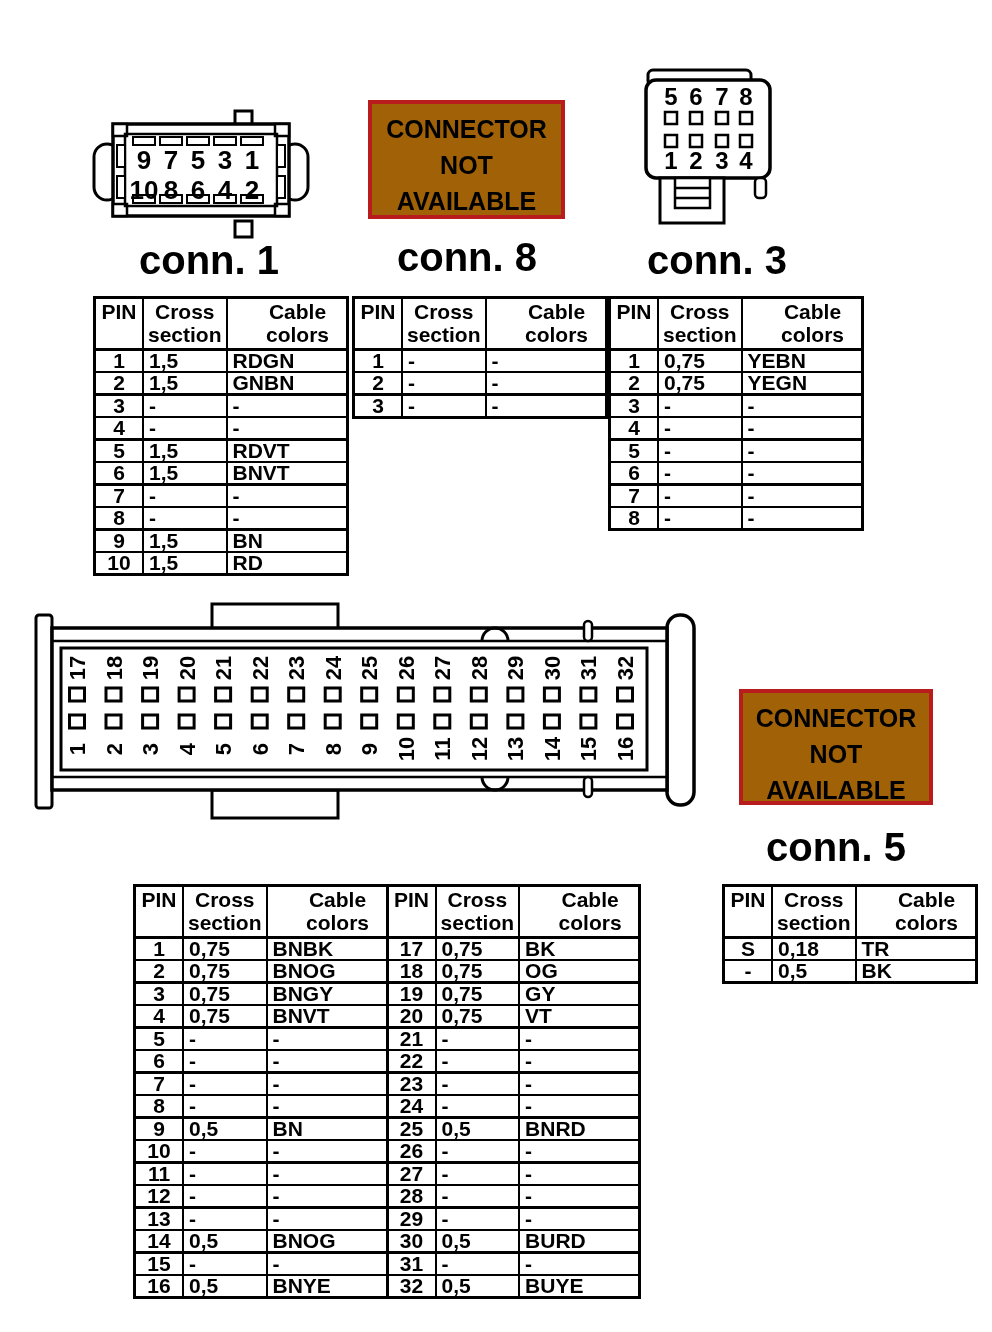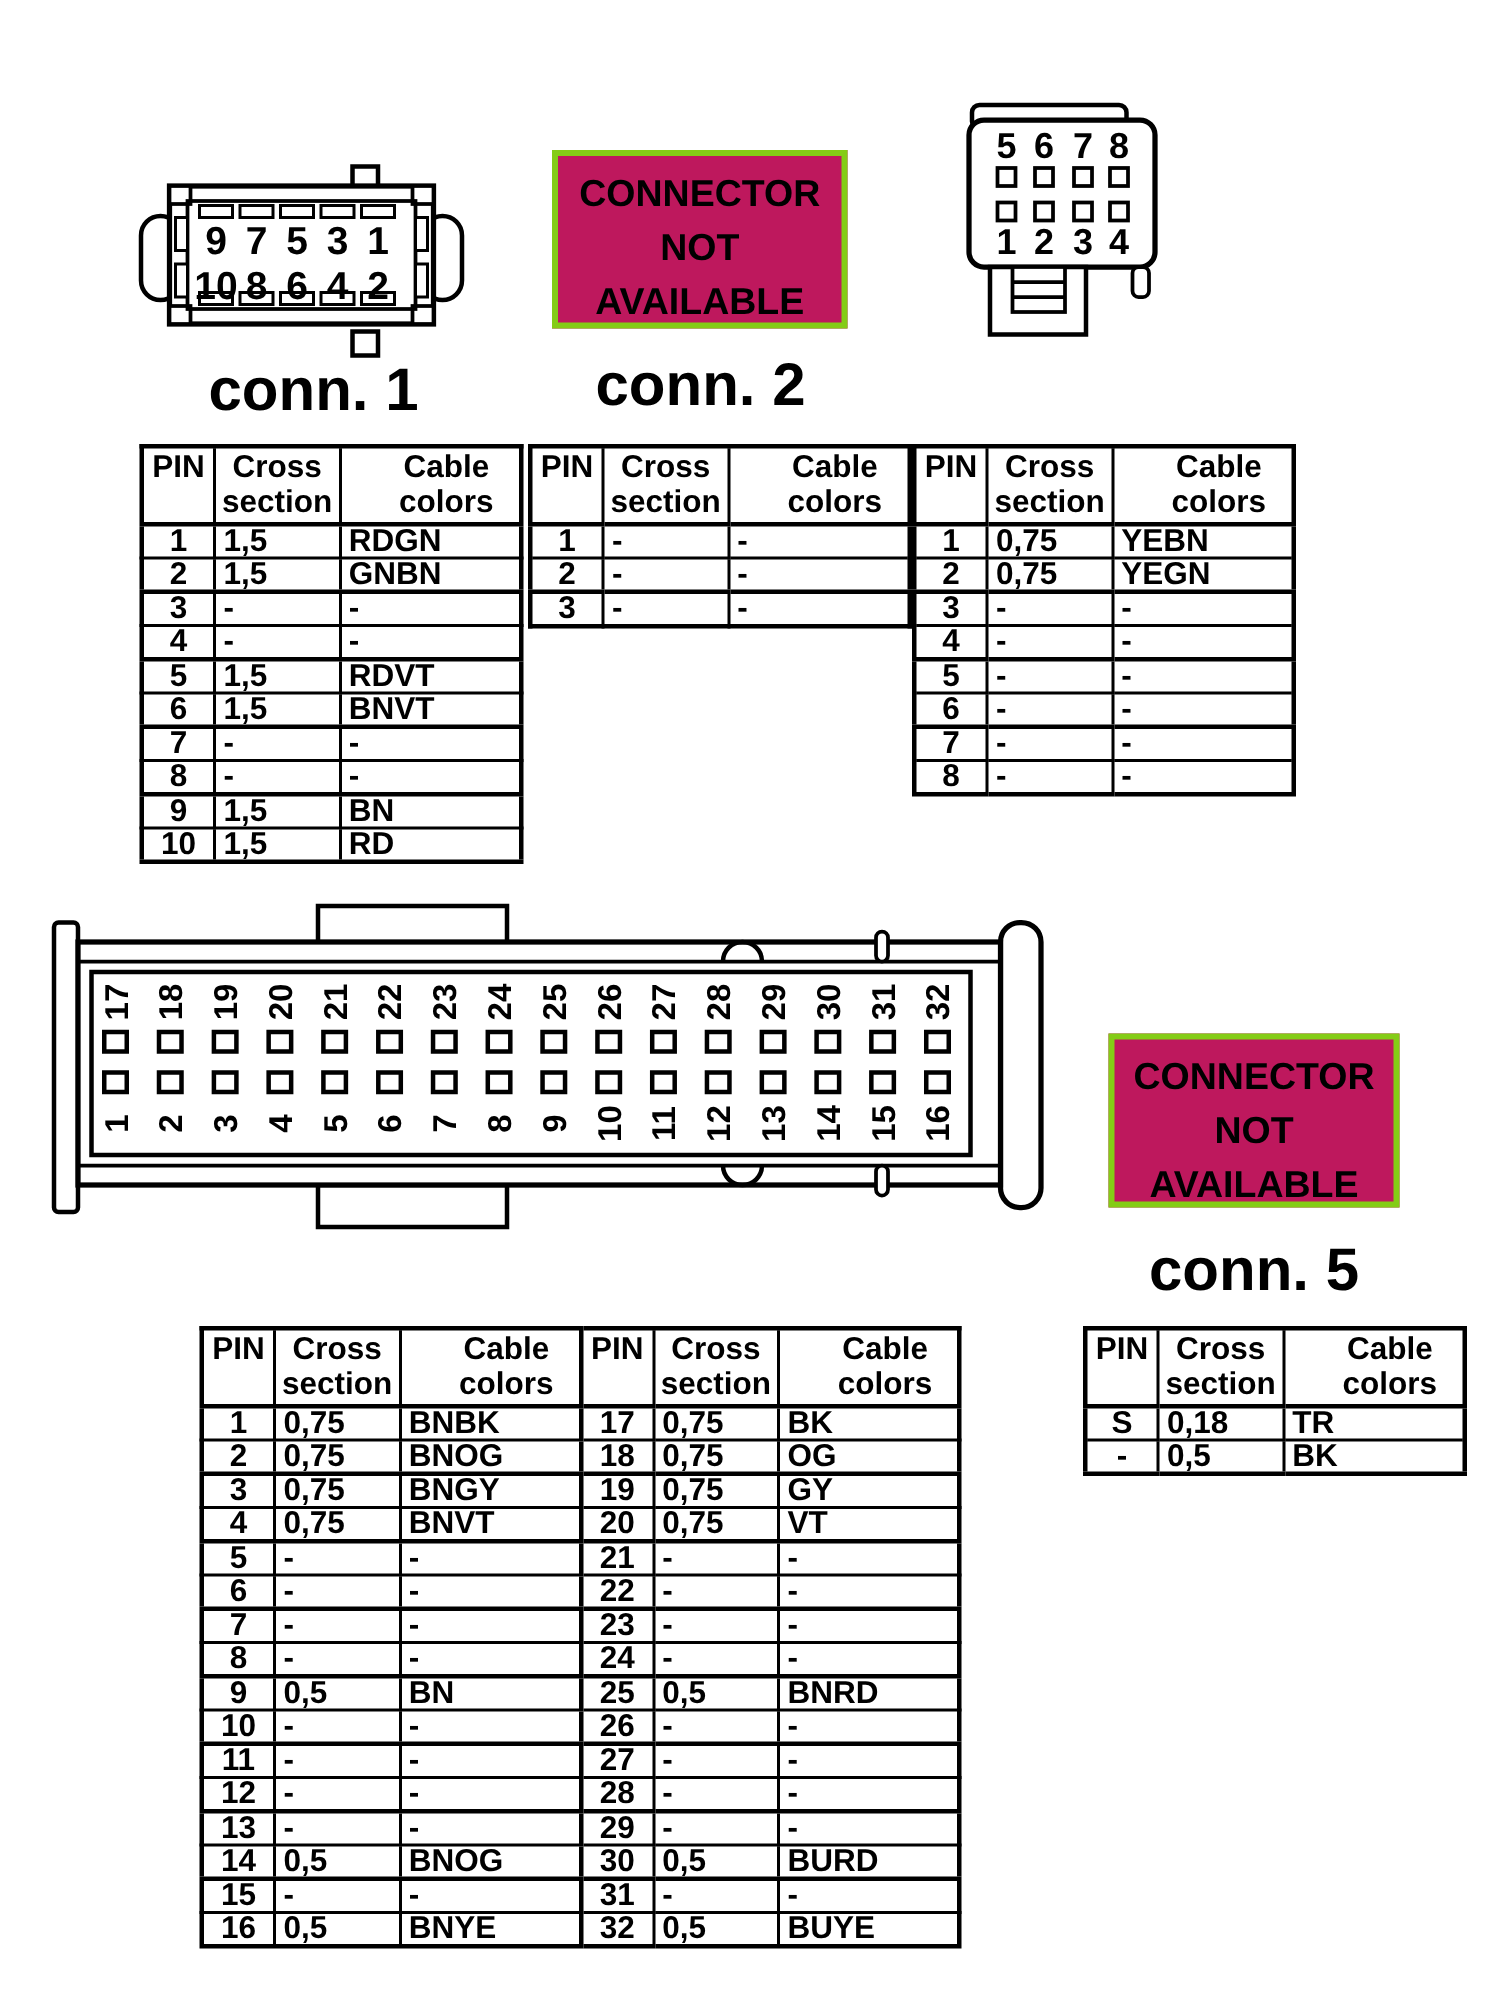--- a/index.html
+++ b/index.html
@@ -6,22 +6,22 @@
   body{width:992px;height:1332px;position:relative;font-family:"Liberation Sans",sans-serif;color:#000;}
   .page{position:absolute;left:0;top:0;width:992px;height:1332px;background:#fff;overflow:hidden;}
   .page-title{position:absolute;left:354px;top:14px;width:220px;text-align:center;
     font-size:42px;font-weight:bold;letter-spacing:1px;}
   .conn-label{position:absolute;width:220px;text-align:center;font-size:40px;font-weight:bold;}
   #lbl-conn1{left:99px;top:238px;}
   #lbl-conn2{left:357px;top:235px;}
   #lbl-conn3{left:607px;top:238px;}
   #lbl-conn4{left:252px;top:825px;}
   #lbl-conn5{left:726px;top:825px;}
-  .not-avail-box{position:absolute;border:4px solid #84cc16;box-sizing:border-box;text-align:center;
-    font-weight:bold;font-size:25px;line-height:36px;padding-top:7px;background:#be185d;}
+  .not-avail-box{position:absolute;border:4px solid #b91c1c;box-sizing:border-box;text-align:center;
+    font-weight:bold;font-size:25px;line-height:36px;padding-top:7px;background:#a16207;}
   #box-conn2{left:368px;top:100px;width:197px;height:119px;}
   #box-conn5{left:739px;top:689px;width:194px;height:116px;}
   .drawing{position:absolute;}
   #draw-conn1{left:88px;top:106px;}
   #draw-conn3{left:638px;top:60px;}
   #draw-conn4{left:33px;top:598px;}
   svg text{fill:#000;}
   .pin-table{position:absolute;border-collapse:collapse;background:#fff;border:3px solid #000;table-layout:auto;}
   .pin-table th,.pin-table td{border:2px solid #000;font-weight:bold;box-sizing:content-box;}
   .pin-table th{font-size:21px;line-height:23px;vertical-align:top;text-align:center;height:48px;
@@ -127,21 +127,22 @@
       <g id="conn3-bottom-pins">
           <text x="33" y="109" text-anchor="middle" font-size="24" font-weight="bold" font-family="&quot;Liberation Sans&quot;, sans-serif">1</text>
           <text x="58" y="109" text-anchor="middle" font-size="24" font-weight="bold" font-family="&quot;Liberation Sans&quot;, sans-serif">2</text>
           <text x="84" y="109" text-anchor="middle" font-size="24" font-weight="bold" font-family="&quot;Liberation Sans&quot;, sans-serif">3</text>
           <text x="108" y="109" text-anchor="middle" font-size="24" font-weight="bold" font-family="&quot;Liberation Sans&quot;, sans-serif">4</text>
         </g>
     </svg>
   </div>
 
   <div class="conn-label" id="lbl-conn1">conn. 1</div>
-  <div class="conn-label" id="lbl-conn2">conn. 2</div>
+  <div class="conn-label" id="lbl-conn2">conn. 8</div>
+  <div class="conn-label" id="lbl-conn3">conn. 3</div>
   <div class="conn-label" id="lbl-conn5">conn. 5</div>
 
   <table class="pin-table" id="tbl-conn1">
       <thead>
         <tr class="">
           <th class="h-pin">PIN</th>
           <th class="h-cross">Cross<br>section</th>
           <th class="h-cable">Cable<br>colors</th>
         </tr>
       </thead>

